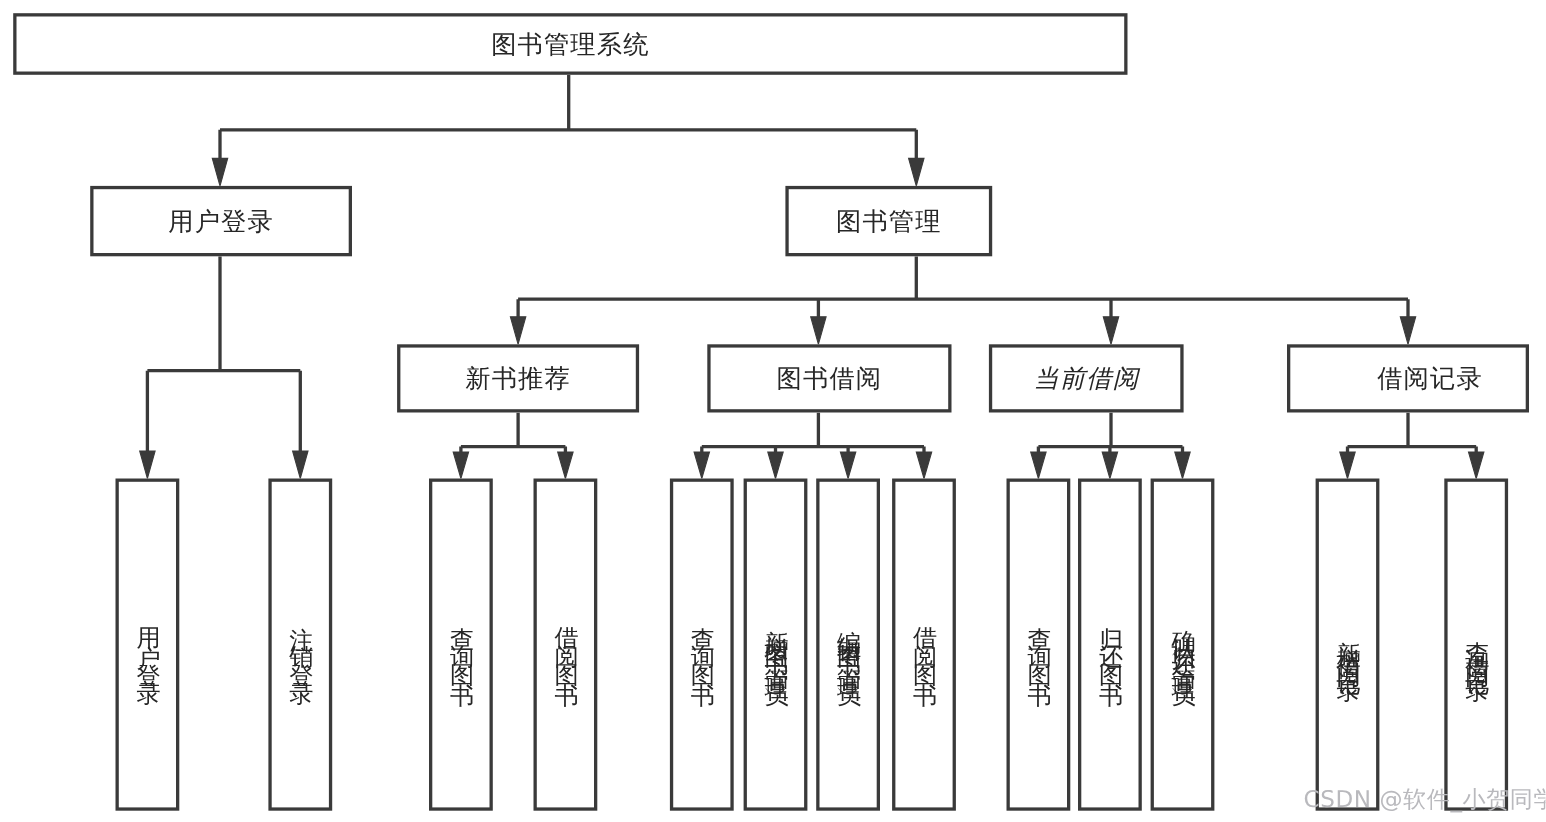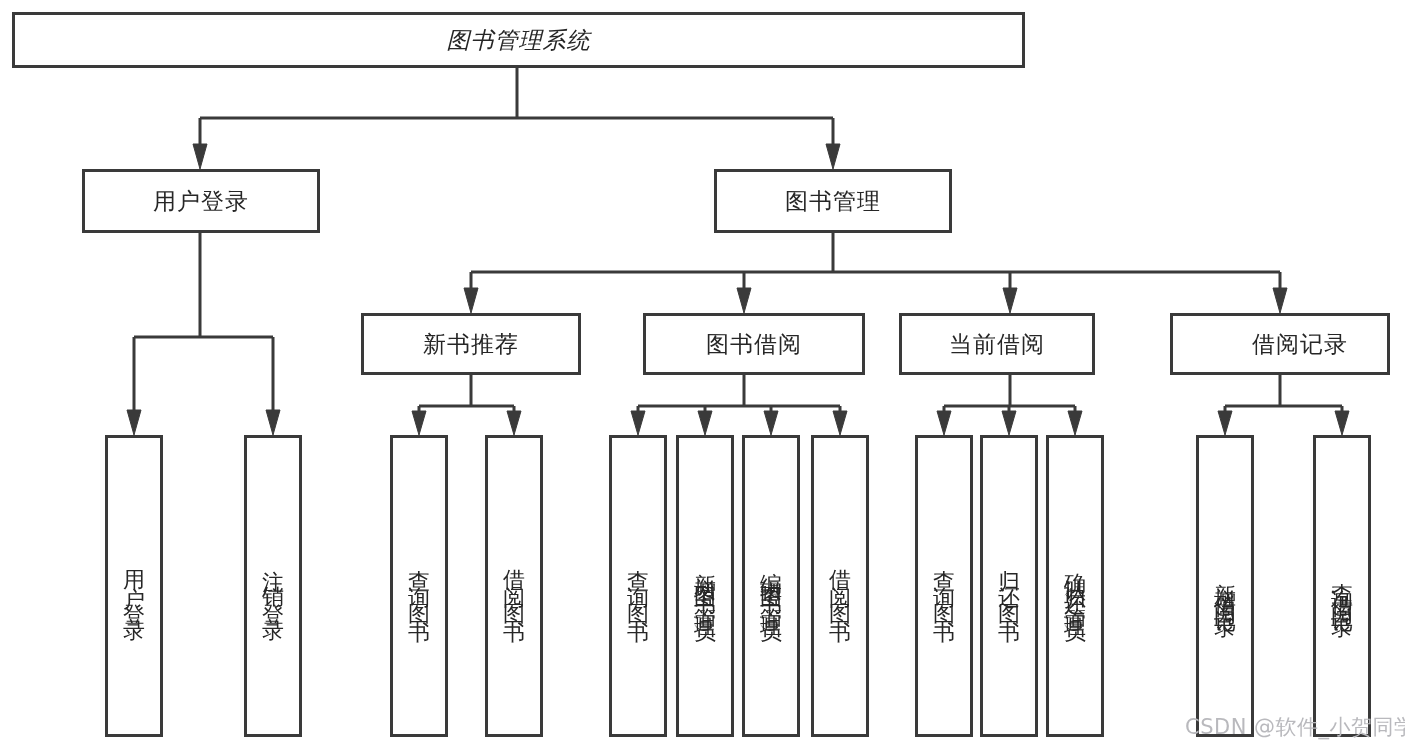--- a/index.html
+++ b/index.html
@@ -83,38 +83,38 @@
   <path d="M1010,375 V406 M944,406 H1075 M944,406 V414 M1009,406 V414 M1075,406 V414"></path>
   <polygon points="937,411 951,411 944,435"></polygon>
   <polygon points="1002,411 1016,411 1009,435"></polygon>
   <polygon points="1068,411 1082,411 1075,435"></polygon>
 
   <path d="M1280,375 V406 M1225,406 H1342 M1225,406 V414 M1342,406 V414"></path>
   <polygon points="1218,411 1232,411 1225,435"></polygon>
   <polygon points="1335,411 1349,411 1342,435"></polygon>
 </svg>
 
-<div class="node" style="left:12px; top:12px; width:1013px; height:56px;font-style:italic;">
+<div class="node" style="left:12px; top:12px; width:1013px; height:56px;">
   <span>图书管理系统</span>
 </div>
 
 <div class="node" style="left:82px; top:169px; width:238px; height:64px;">
   <span>用户登录</span>
 </div>
-<div class="node" style="left:714px; top:169px; width:238px; height:64px;">
+<div class="node" style="left:714px; top:169px; width:188px; height:64px;">
   <span>图书管理</span>
 </div>
 
 <div class="node" style="left:361px; top:313px; width:220px; height:62px;">
   <span>新书推荐</span>
 </div>
 <div class="node" style="left:633px; top:313px; width:222px; height:62px;margin-left:10px;">
   <span>图书借阅</span>
 </div>
-<div class="node" style="left:899px; top:313px; width:196px; height:62px;">
+<div class="node" style="left:899px; top:313px; width:177px; height:62px;font-style:italic;">
   <span>当前借阅</span>
 </div>
 <div class="node" style="left:1170px; top:313px; width:220px; height:62px;padding-left:40px;">
   <span>借阅记录</span>
 </div>
 
 <div class="node vnode" style="left:105px; top:435px; width:58px; height:302px;">
   <span class="vlabel" style="letter-spacing: 17px;">用户登录</span>
 </div>
 <div class="node vnode" style="left:244px; top:435px; width:58px; height:302px;">

